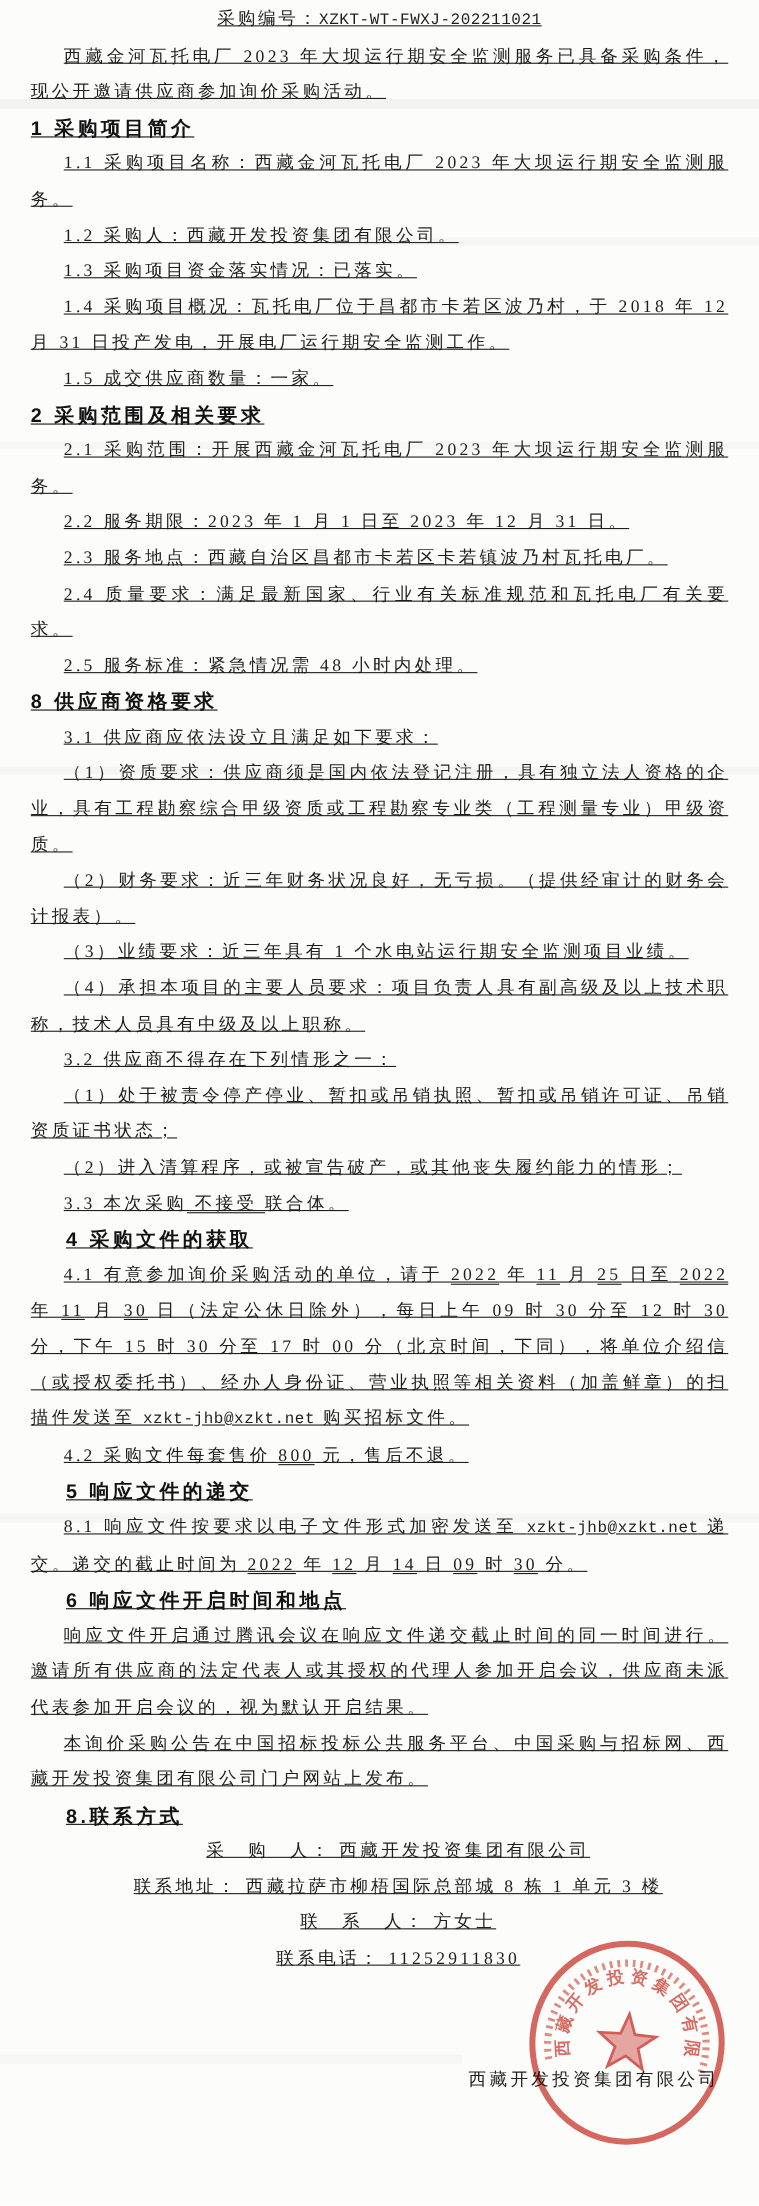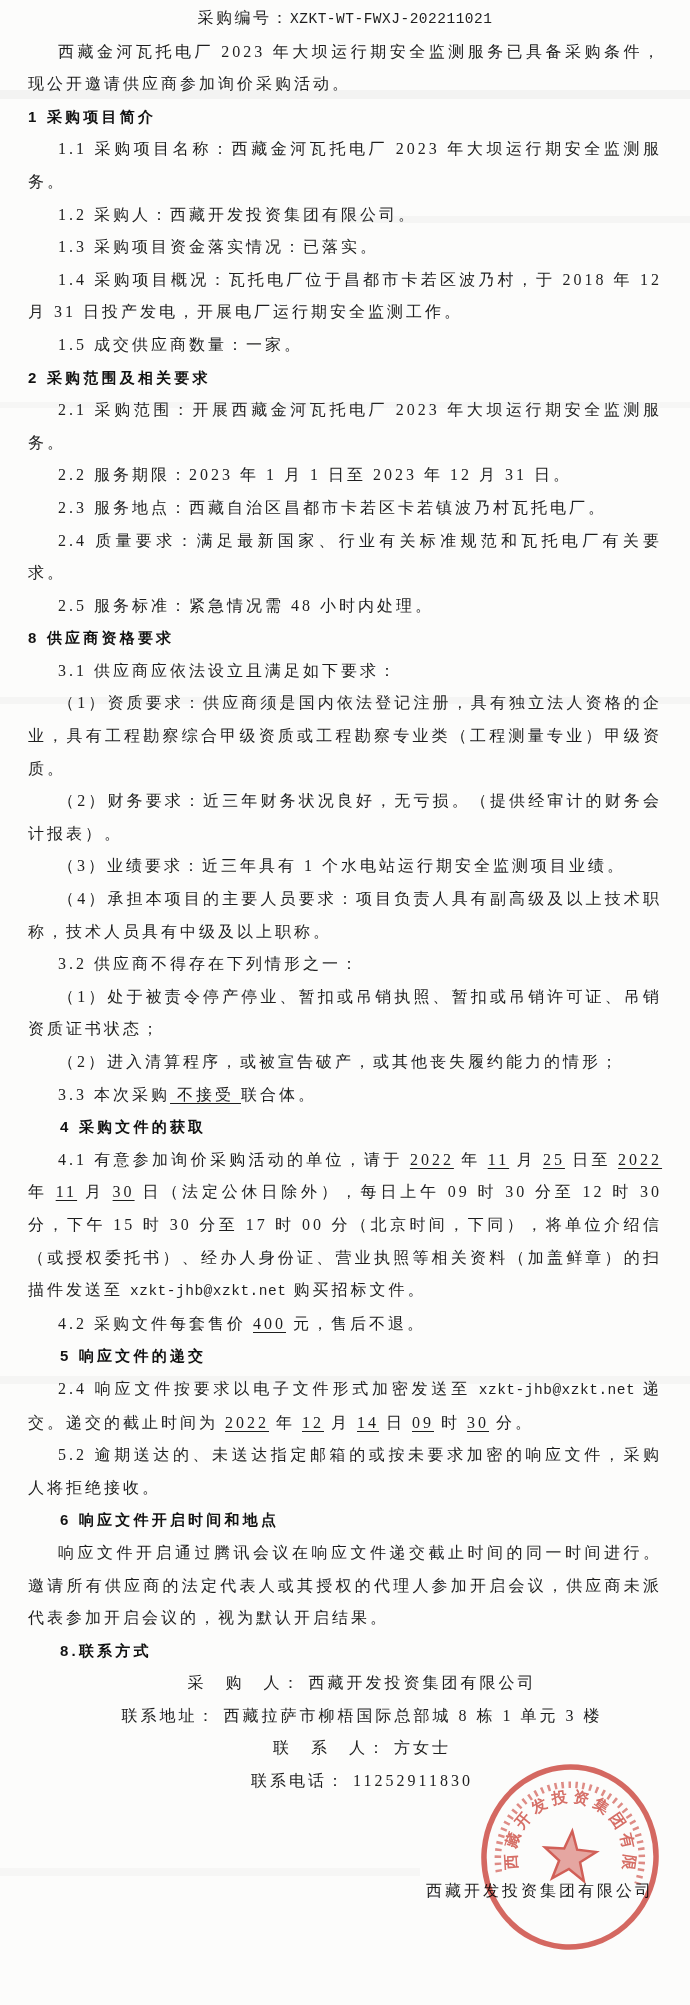--- a/index.html
+++ b/index.html
@@ -8,27 +8,27 @@
     background:#fcfcfb;
     font-family:"Liberation Serif","DejaVu Serif",serif;
     color:#1e1e1e;
   }
   #doc{
     position:absolute;left:0;top:0;width:690px;height:2005px;
     box-sizing:border-box;padding:2px 28px 0 28px;
   }
   .line{
     margin:0;font-size:16px;line-height:32.6px;letter-spacing:3px;
-    text-align:justify;word-break:break-all;
+    text-align:justify;word-break:break-all;text-decoration:underline;
   }
   .line.center{text-align:center;letter-spacing:2.5px;word-break:keep-all;}
   .line.body{text-indent:30px;}
   .line.heading{
     font-family:"Liberation Sans","DejaVu Sans",sans-serif;
-    font-weight:700;font-size:15px;letter-spacing:3.2px;color:#121212;
+    font-weight:700;font-size:18px;letter-spacing:3.2px;color:#121212;
     text-align:left;text-indent:0;
   }
   .line.heading.indent{padding-left:32px;}
   .line.contact{text-align:center;padding-left:34px;word-break:keep-all;}
   .line.contact.cont{padding-left:132px;}
   .u{text-decoration:underline;text-underline-offset:3px;text-decoration-thickness:1px;}
   .mono{
     font-family:"Liberation Mono","DejaVu Sans Mono",monospace;
     font-size:14.5px;letter-spacing:0.5px;white-space:nowrap;word-break:keep-all;
   }
@@ -68,26 +68,26 @@
       <p class="line body"><span>（1）资质要求：供应商须是国内依法登记注册，具有独立法人资格的企业，具有工程勘察综合甲级资质或工程勘察专业类（工程测量专业）甲级资质。</span></p>
       <p class="line body"><span>（2）财务要求：近三年财务状况良好，无亏损。（提供经审计的财务会计报表）。</span></p>
       <p class="line body"><span>（3）业绩要求：近三年具有 1 个水电站运行期安全监测项目业绩。</span></p>
       <p class="line body"><span>（4）承担本项目的主要人员要求：项目负责人具有副高级及以上技术职称，技术人员具有中级及以上职称。</span></p>
       <p class="line body"><span>3.2 供应商不得存在下列情形之一：</span></p>
       <p class="line body"><span>（1）处于被责令停产停业、暂扣或吊销执照、暂扣或吊销许可证、吊销资质证书状态；</span></p>
       <p class="line body"><span>（2）进入清算程序，或被宣告破产，或其他丧失履约能力的情形；</span></p>
       <p class="line body"><span>3.3 本次采购</span><span class="u"> 不接受 </span><span>联合体。</span></p>
       <p class="line heading indent"><span>4 采购文件的获取</span></p>
       <p class="line body"><span>4.1 有意参加询价采购活动的单位，请于 </span><span class="u">2022</span><span> 年 </span><span class="u">11</span><span> 月 </span><span class="u">25</span><span> 日至 </span><span class="u">2022</span><span> 年 </span><span class="u">11</span><span> 月 </span><span class="u">30</span><span> 日（法定公休日除外），每日上午 09 时 30 分至 12 时 30 分，下午 15 时 30 分至 17 时 00 分（北京时间，下同），将单位介绍信（或授权委托书）、经办人身份证、营业执照等相关资料（加盖鲜章）的扫描件发送至 </span><span class="mono">xzkt-jhb@xzkt.net</span><span> 购买招标文件。</span></p>
-      <p class="line body"><span>4.2 采购文件每套售价 </span><span class="u">400</span><span> 元，售后不退。</span></p>
+      <p class="line body"><span>4.2 采购文件每套售价 </span><span class="u">800</span><span> 元，售后不退。</span></p>
       <p class="line heading indent"><span>5 响应文件的递交</span></p>
-      <p class="line body"><span>2.4 响应文件按要求以电子文件形式加密发送至 </span><span class="mono">xzkt-jhb@xzkt.net</span><span> 递交。递交的截止时间为 </span><span class="u">2022</span><span> 年 </span><span class="u">12</span><span> 月 </span><span class="u">14</span><span> 日 </span><span class="u">09</span><span> 时 </span><span class="u">30</span><span> 分。</span></p>
-      <p class="line body"><span>5.2 逾期送达的、未送达指定邮箱的或按未要求加密的响应文件，采购人将拒绝接收。</span></p>
+      <p class="line body"><span>8.1 响应文件按要求以电子文件形式加密发送至 </span><span class="mono">xzkt-jhb@xzkt.net</span><span> 递交。递交的截止时间为 </span><span class="u">2022</span><span> 年 </span><span class="u">12</span><span> 月 </span><span class="u">14</span><span> 日 </span><span class="u">09</span><span> 时 </span><span class="u">30</span><span> 分。</span></p>
       <p class="line heading indent"><span>6 响应文件开启时间和地点</span></p>
       <p class="line body"><span>响应文件开启通过腾讯会议在响应文件递交截止时间的同一时间进行。邀请所有供应商的法定代表人或其授权的代理人参加开启会议，供应商未派代表参加开启会议的，视为默认开启结果。</span></p>
+      <p class="line body"><span>本询价采购公告在中国招标投标公共服务平台、中国采购与招标网、西藏开发投资集团有限公司门户网站上发布。</span></p>
       <p class="line heading indent"><span>8.联系方式</span></p>
       <p class="line contact"><span>采　购　人： 西藏开发投资集团有限公司</span></p>
       <p class="line contact"><span>联系地址： 西藏拉萨市柳梧国际总部城 8 栋 1 单元 3 楼</span></p>
       <p class="line contact"><span>联　系　人： 方女士</span></p>
       <p class="line contact"><span>联系电话： 11252911830</span></p>
     </div>
   <div id="signature">
     <p class="sig-line">西藏开发投资集团有限公司</p>
 
   </div>

